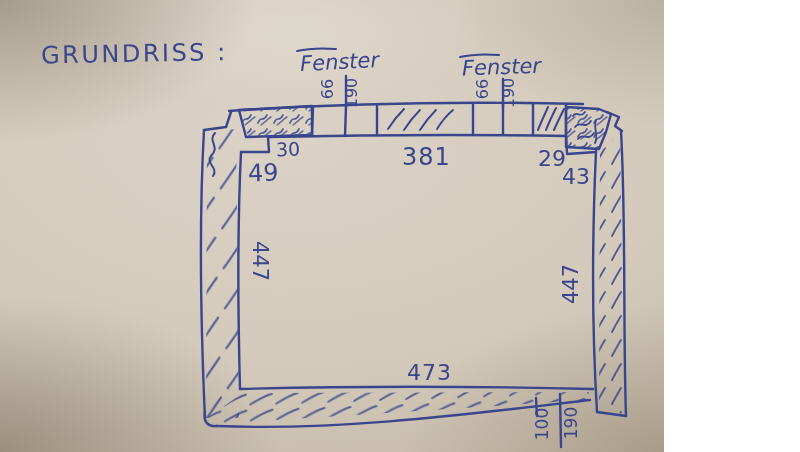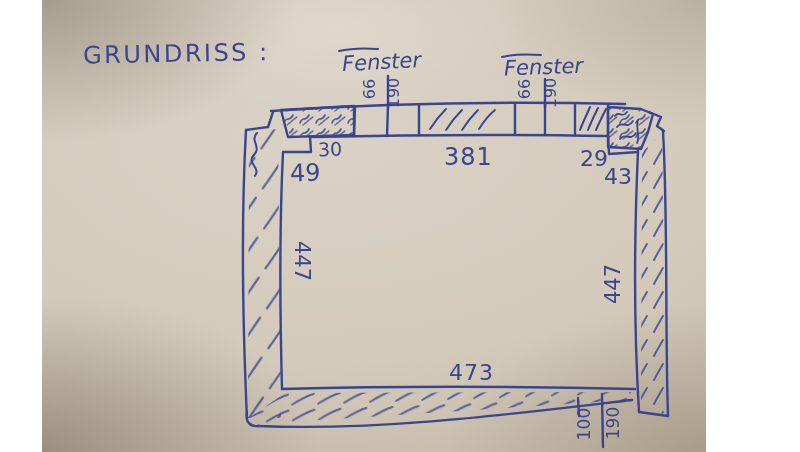--- a/index.html
+++ b/index.html
@@ -6,21 +6,20 @@
   body{width:800px;height:452px;overflow:hidden;font-family:"DejaVu Sans",sans-serif;}
   .photo{
     position:relative;width:664px;height:452px;
     background-image:
       radial-gradient(55% 45% at 0% 0%, rgba(62,50,32,.30), rgba(62,50,32,0) 70%),
       radial-gradient(60% 50% at 0% 100%, rgba(55,42,24,.30), rgba(55,42,24,0) 70%),
       radial-gradient(55% 45% at 100% 100%, rgba(70,55,35,.22), rgba(70,55,35,0) 72%),
       radial-gradient(45% 40% at 100% 0%, rgba(70,58,38,.16), rgba(70,58,38,0) 70%),
       radial-gradient(40% 25% at 44% 6%, rgba(255,255,250,.20), rgba(255,255,250,0) 75%),
       radial-gradient(130% 105% at 42% 30%, #dad2c5 0%, #d3cabb 48%, #c3b7a5 82%, #a99c86 100%);
-    margin-left: 42px;
   }
   svg text{user-select:none;}
 </style>
 </head>
 <body>
 
 <div class="photo">
 <svg width="800" height="452" viewBox="0 0 800 452">
   <defs>
     <pattern id="hL" width="30" height="40" patternUnits="userSpaceOnUse" patternTransform="rotate(-2)">

